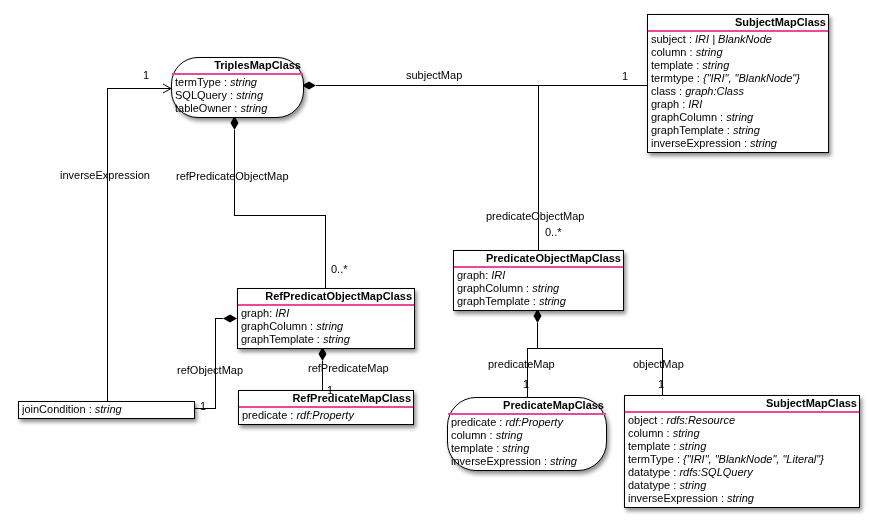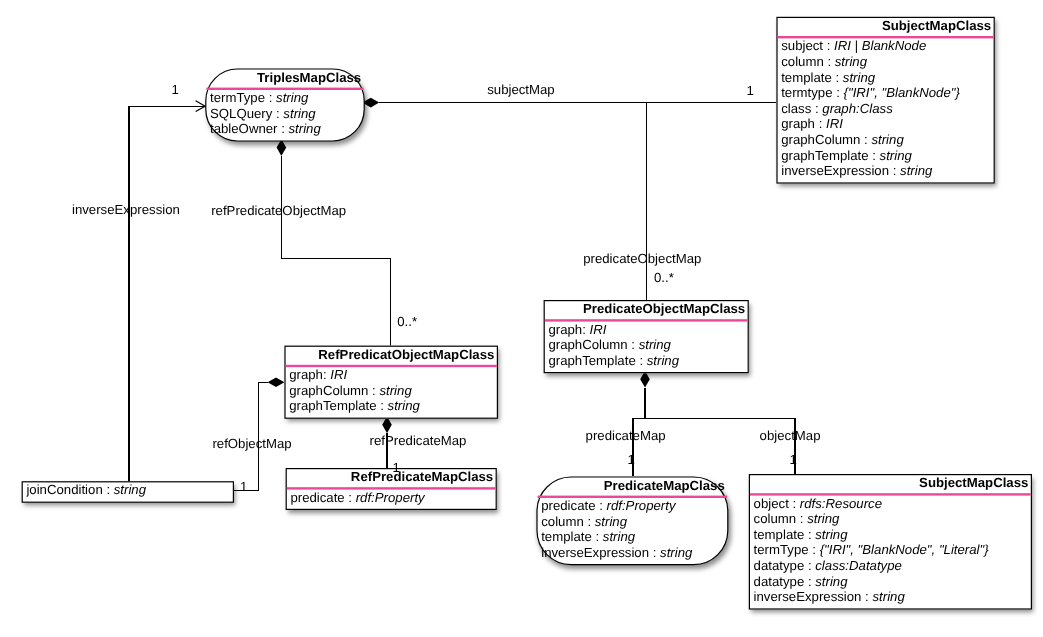--- a/index.html
+++ b/index.html
@@ -109,21 +109,21 @@
       </div>
   </div>
 
   <div class="cls" style="left:624px;top:395px;width:234px;">
     <div class="title">SubjectMapClass</div>
     <div class="attrs">
         <div class="attr"><span>object :</span><i> rdfs:Resource</i></div>
         <div class="attr"><span>column :</span><i> string</i></div>
         <div class="attr"><span>template :</span><i> string</i></div>
         <div class="attr"><span>termType :</span><i> {"IRI", "BlankNode", "Literal"}</i></div>
-        <div class="attr"><span>datatype :</span><i> class:Datatype</i></div>
+        <div class="attr"><span>datatype :</span><i> rdfs:SQLQuery</i></div>
         <div class="attr"><span>datatype :</span><i> string</i></div>
         <div class="attr"><span>inverseExpression :</span><i> string</i></div>
       </div>
   </div>
 
   <div class="cls" style="left:18px;top:401px;width:175px;">
     <div class="attrs">
         <div class="attr"><span>joinCondition :</span><i> string</i></div>
       </div>
   </div>

